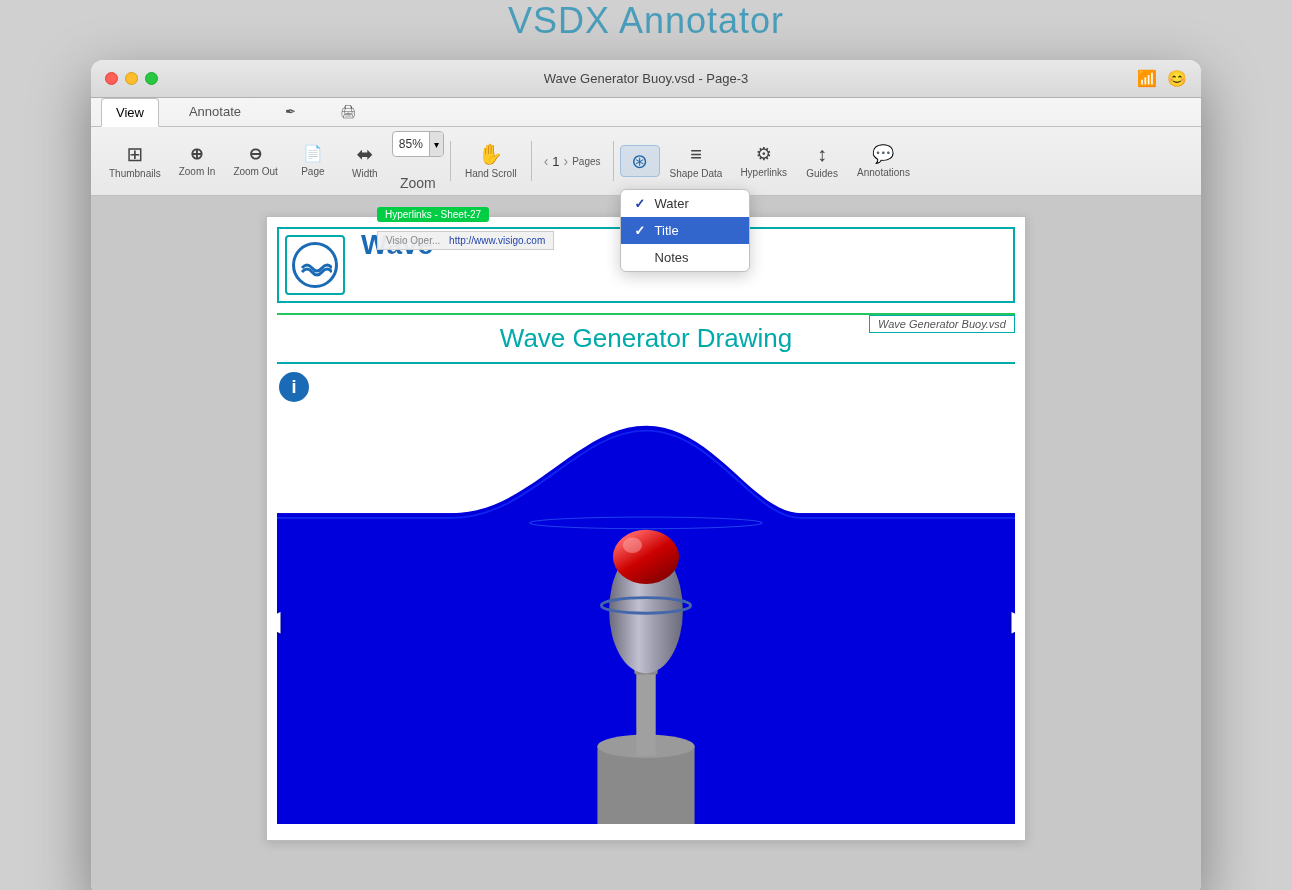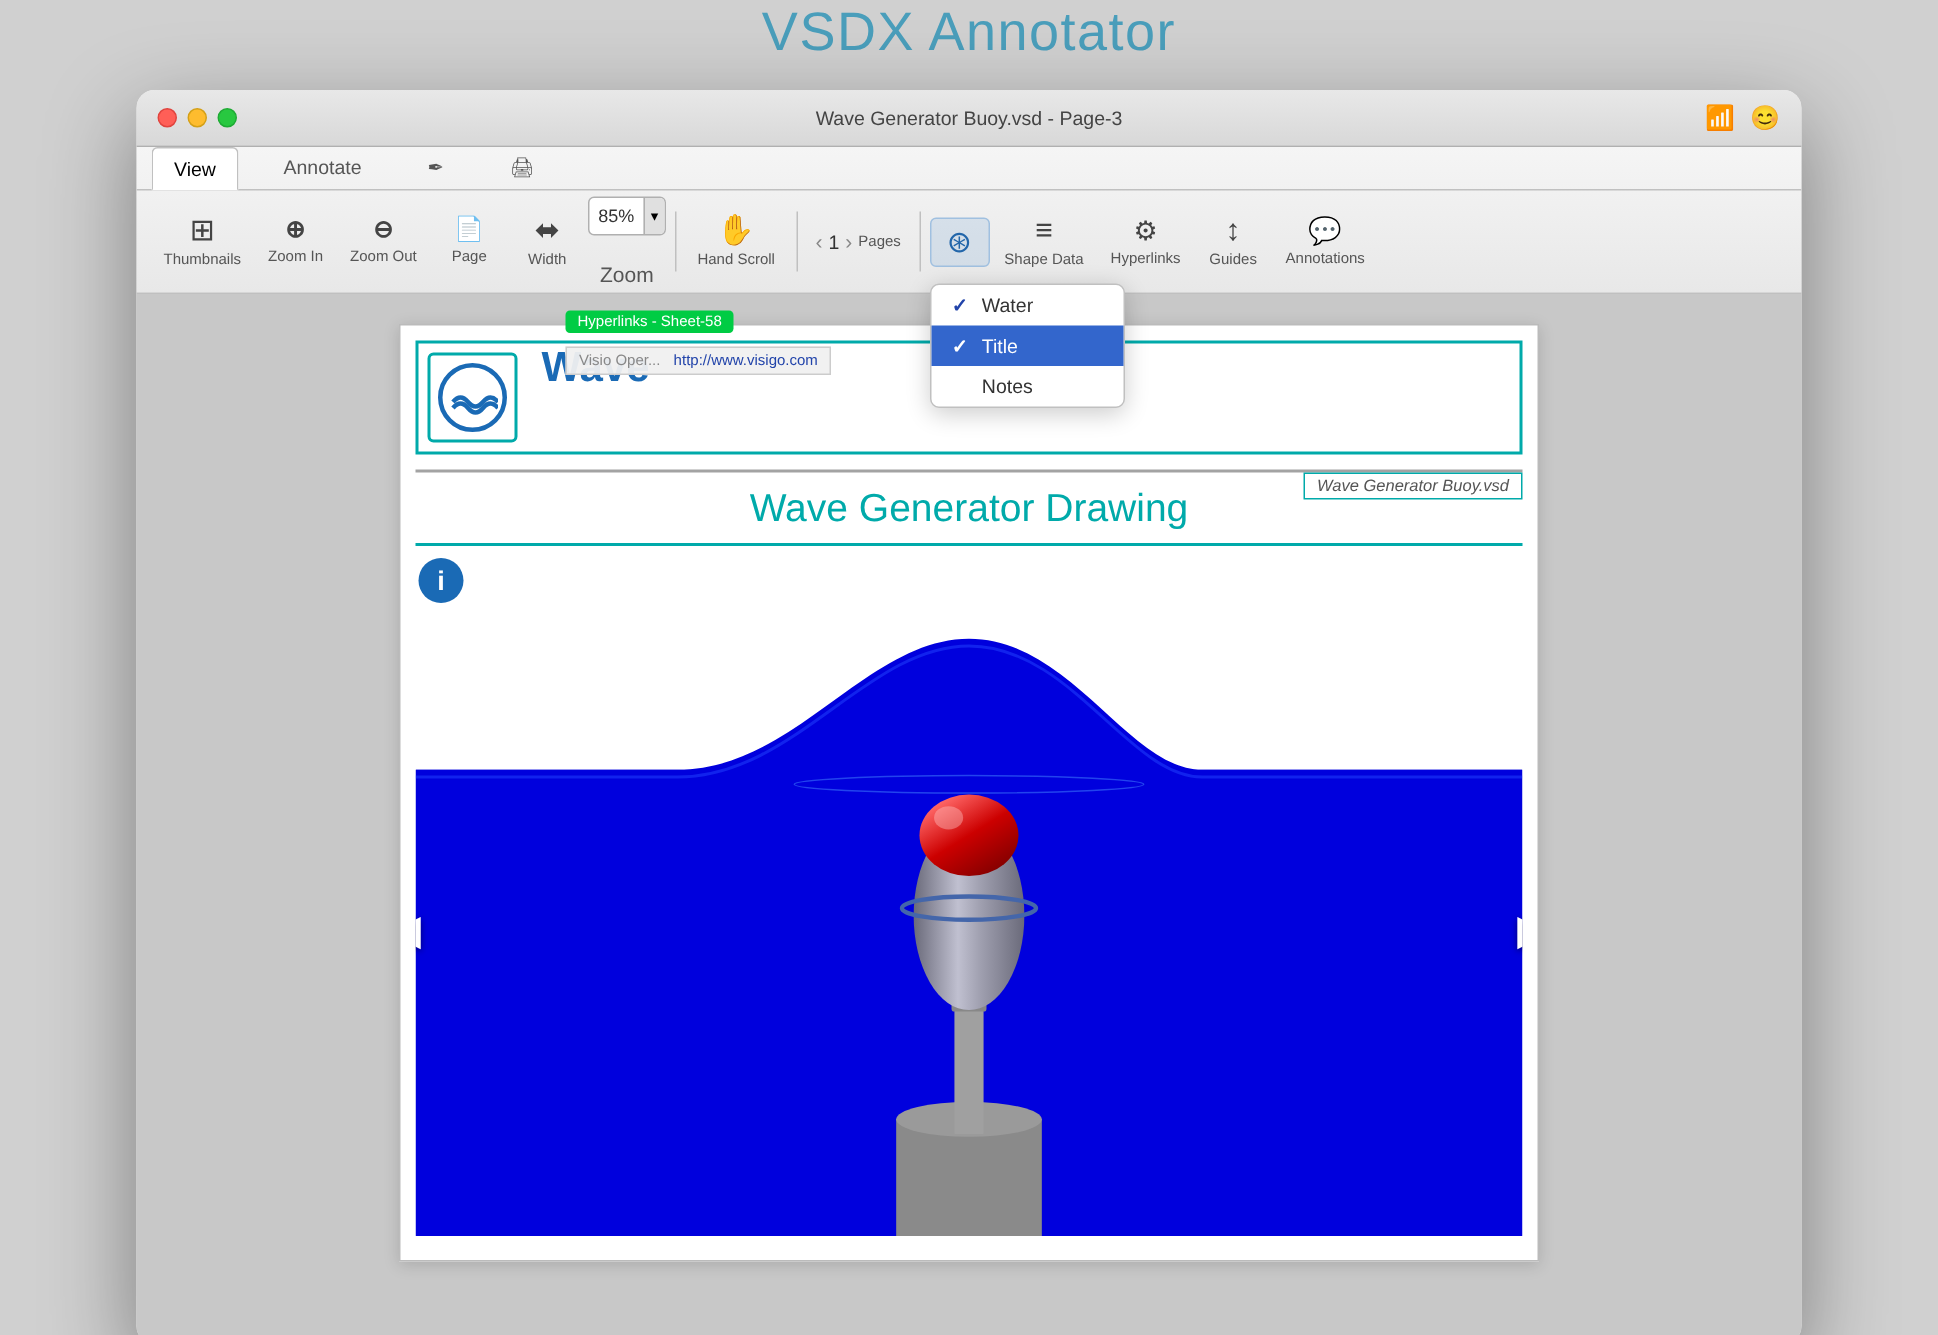--- a/index.html
+++ b/index.html
@@ -304,21 +304,21 @@
       left: 110px;
       background: rgba(240,240,240,0.95);
       border: 1px solid #ccc;
       font-size: 10px;
       padding: 3px 8px;
       color: #555;
     }
 
     
     .page-title-area {
-      border-top: 2px solid #a3a3a3;
+      border-top: 2px solid #22c55e;
       border-bottom: 2px solid #00aaaa;
       margin: 0 10px;
       padding: 8px 0;
       text-align: center;
       position: relative;
     }
     .page-main-title {
       font-size: 26px;
       font-weight: 500;
       color: #00aaaa;
@@ -514,21 +514,21 @@
                 <svg width="34" height="34" viewBox="0 0 34 34">
                   <path d="M4 20 Q9 14 14 20 Q19 26 24 20 Q29 14 34 20" fill="none" stroke="#1a6ab5" stroke-width="3"></path>
                   <path d="M4 24 Q9 18 14 24 Q19 30 24 24 Q29 18 34 24" fill="none" stroke="#1a6ab5" stroke-width="3"></path>
                 </svg>
               </div>
             </div>
             <div class="page-title-text">Wave</div>
           </div>
 
           <div class="hyperlink-tooltip">
-            <span>Hyperlinks - Sheet-58</span>
+            <span>Hyperlinks - Sheet-27</span>
           </div>
           <div class="hyperlink-details">
             <span style="color:#888;">Visio Oper...</span>
             <span style="color:#2244aa; margin-left:6px;">http://www.visigo.com</span>
           </div>
         </div>
 
         <div class="page-title-area">
           <div class="page-main-title">Wave Generator Drawing</div>
           <div class="page-filename">Wave Generator Buoy.vsd</div>

